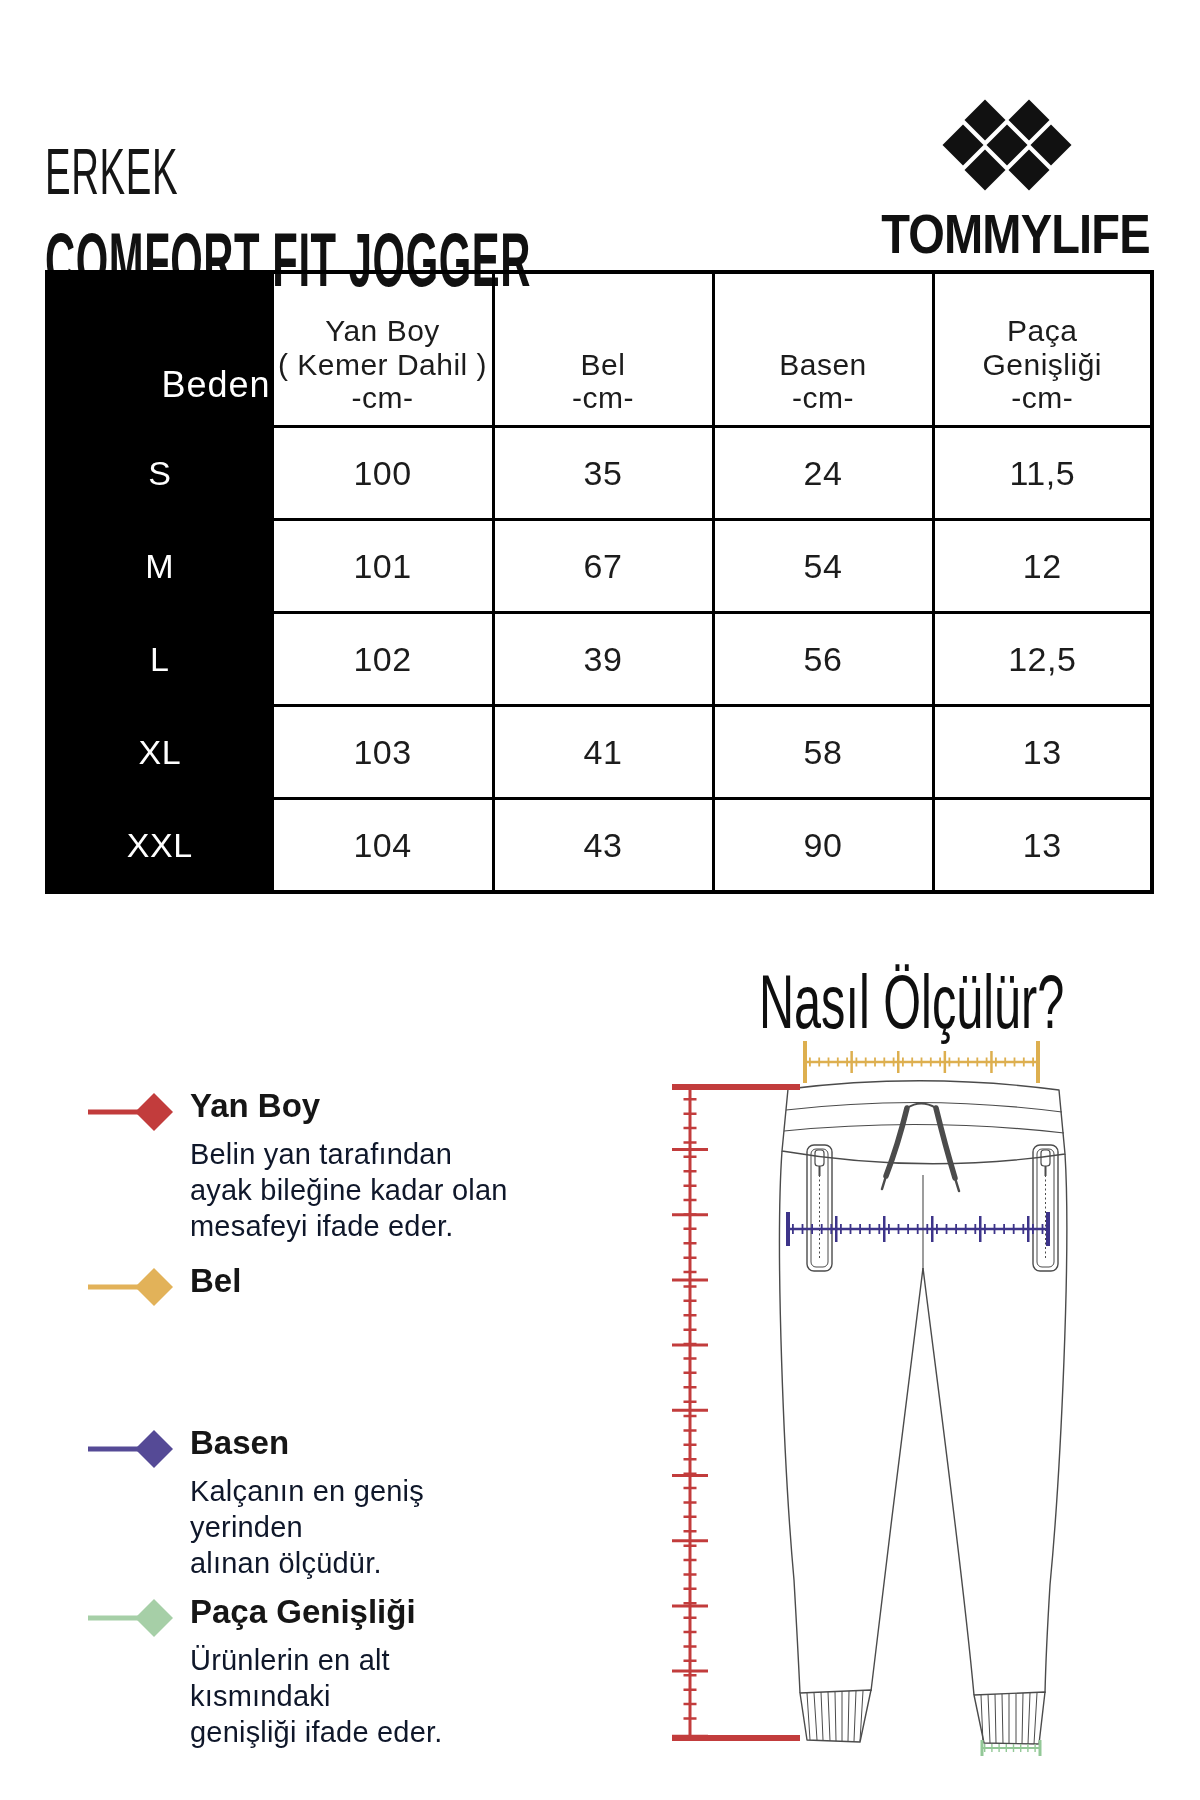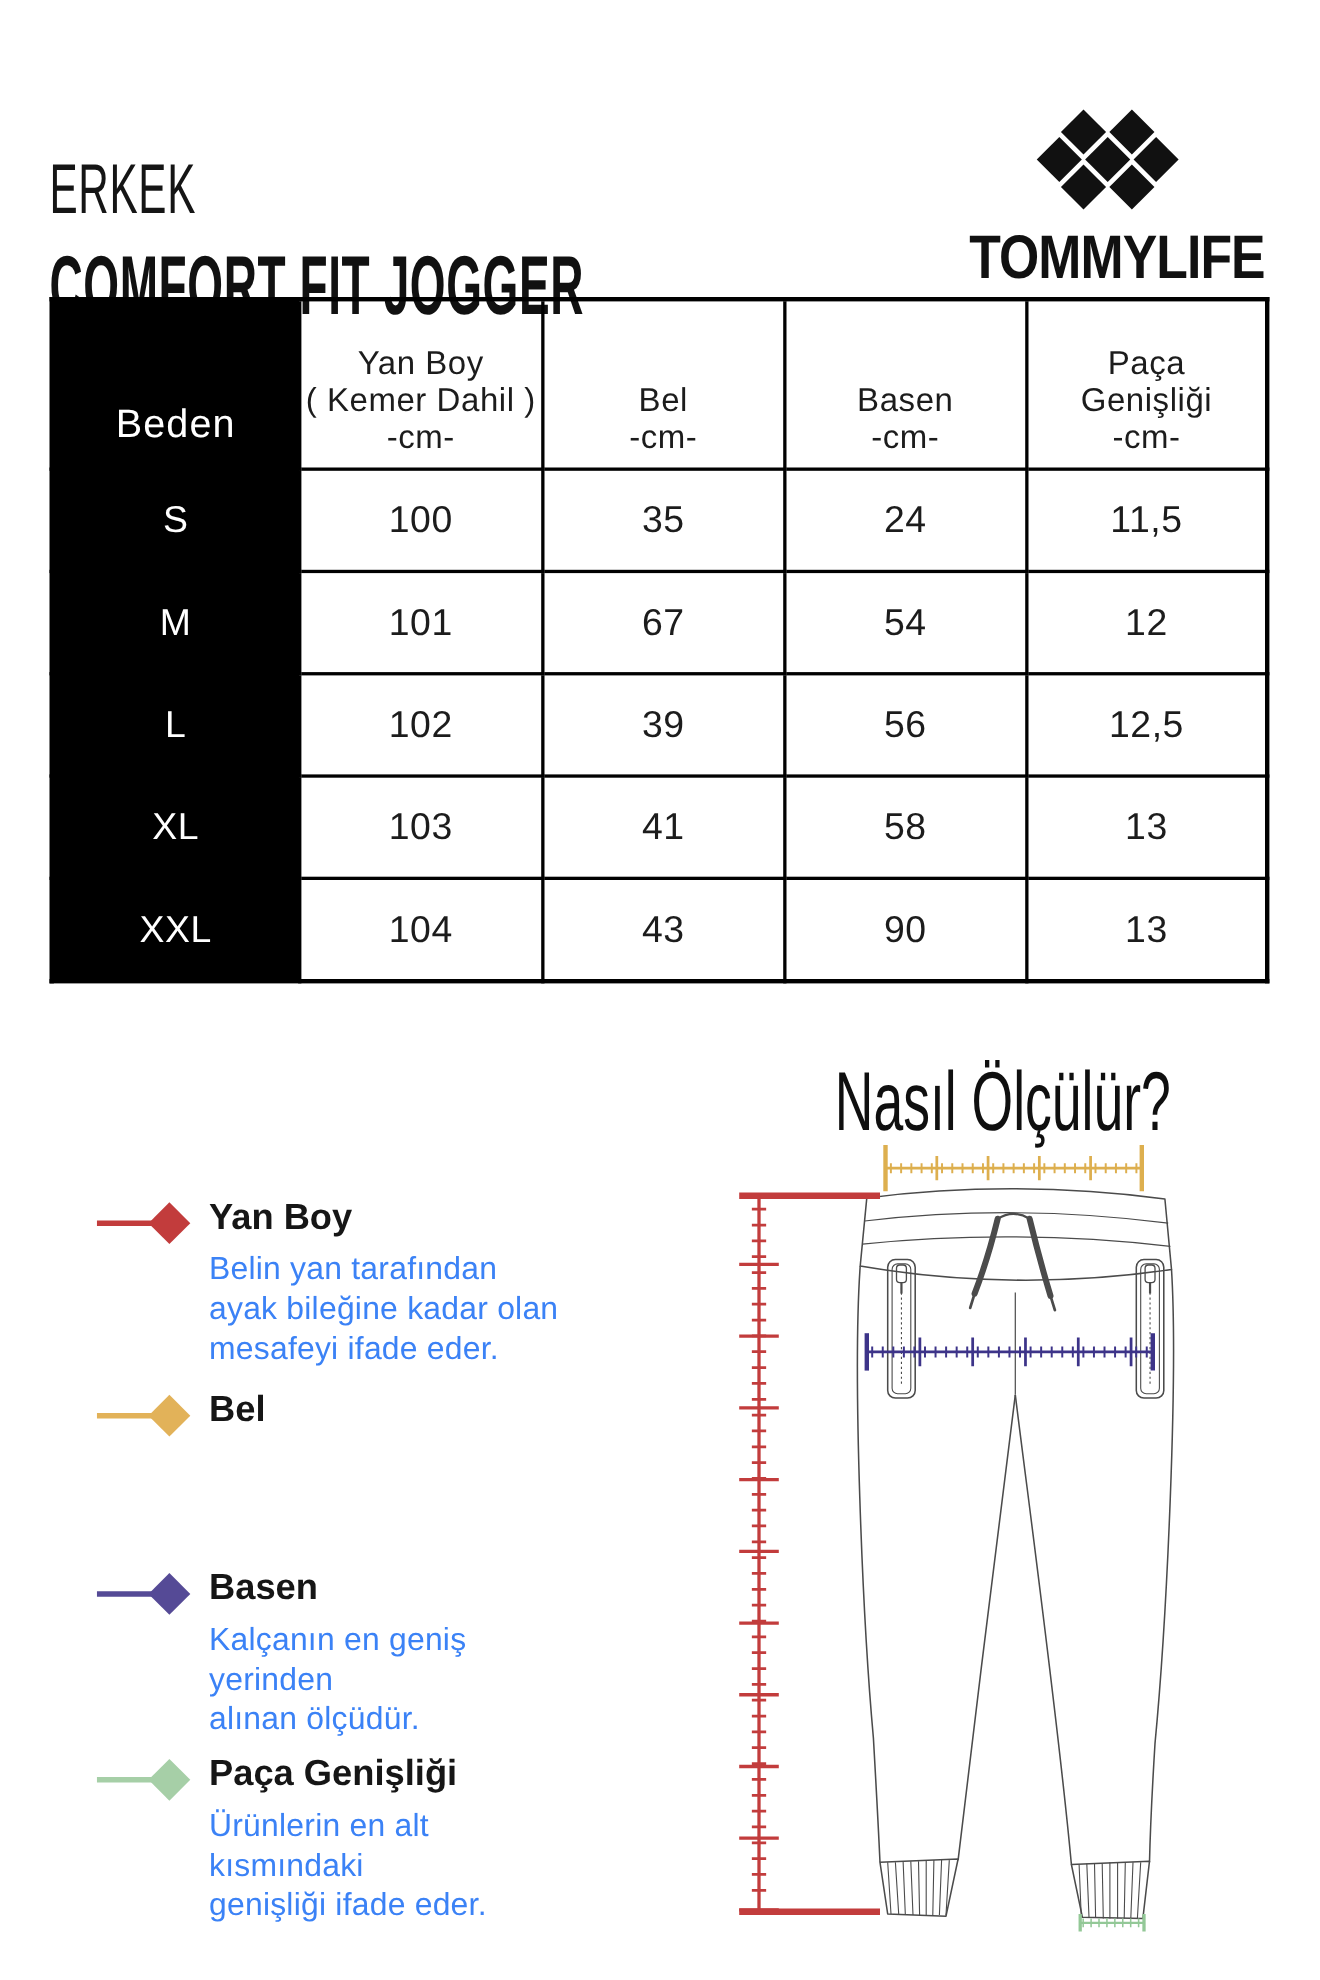--- a/index.html
+++ b/index.html
@@ -40,38 +40,38 @@
     font-size:34px;color:#1c1c1c;letter-spacing:.5px;padding:0;
   }
   .size-table tr.hdr td{
     vertical-align:bottom;padding-bottom:10px;
     font-size:30px;line-height:1.12;white-space:pre-line;height:131px;
   }
   .size-table td.dark{
     background:#000;color:#fff;border-color:#000;
   }
   .size-table tr.hdr td.dark{
-    font-size:36px;padding-bottom:20px;letter-spacing:1px;
+    font-size:36px;padding-bottom:20px;letter-spacing:1px;text-align:right;
   }
   .size-table tr.data td{height:90px;}
   .size-table{border:4px solid #000;}
 
   
   .measure-title-wrap{left:45px;top:964px;width:1105px;text-align:right;}
   .measure-title{
     display:inline-block;font-size:76px;font-weight:400;line-height:1;
     color:#0f0f0f;transform:scaleX(.64);transform-origin:center top;
     white-space:nowrap;
   }
   .legend-item{position:absolute;left:88px;display:flex;gap:14px;align-items:flex-start;}
   .legend-icon{flex:0 0 88px;margin-top:2px;}
   .legend-text{width:340px;}
   .legend-name{font-size:33px;font-weight:700;color:#161616;line-height:40px;}
   .legend-desc{
-    font-size:29px;font-weight:400;color:#3b82f6;line-height:36px;
+    font-size:29px;font-weight:400;color:#0f172a;line-height:36px;
     margin-top:10px;white-space:pre-line;letter-spacing:.2px;
   }
   .diagram{left:555px;top:930px;}
 </style>
 </head>
 <body>
 
 <div class="abs category">ERKEK</div>
 <div class="abs product-title">COMFORT FIT JOGGER</div>
 

